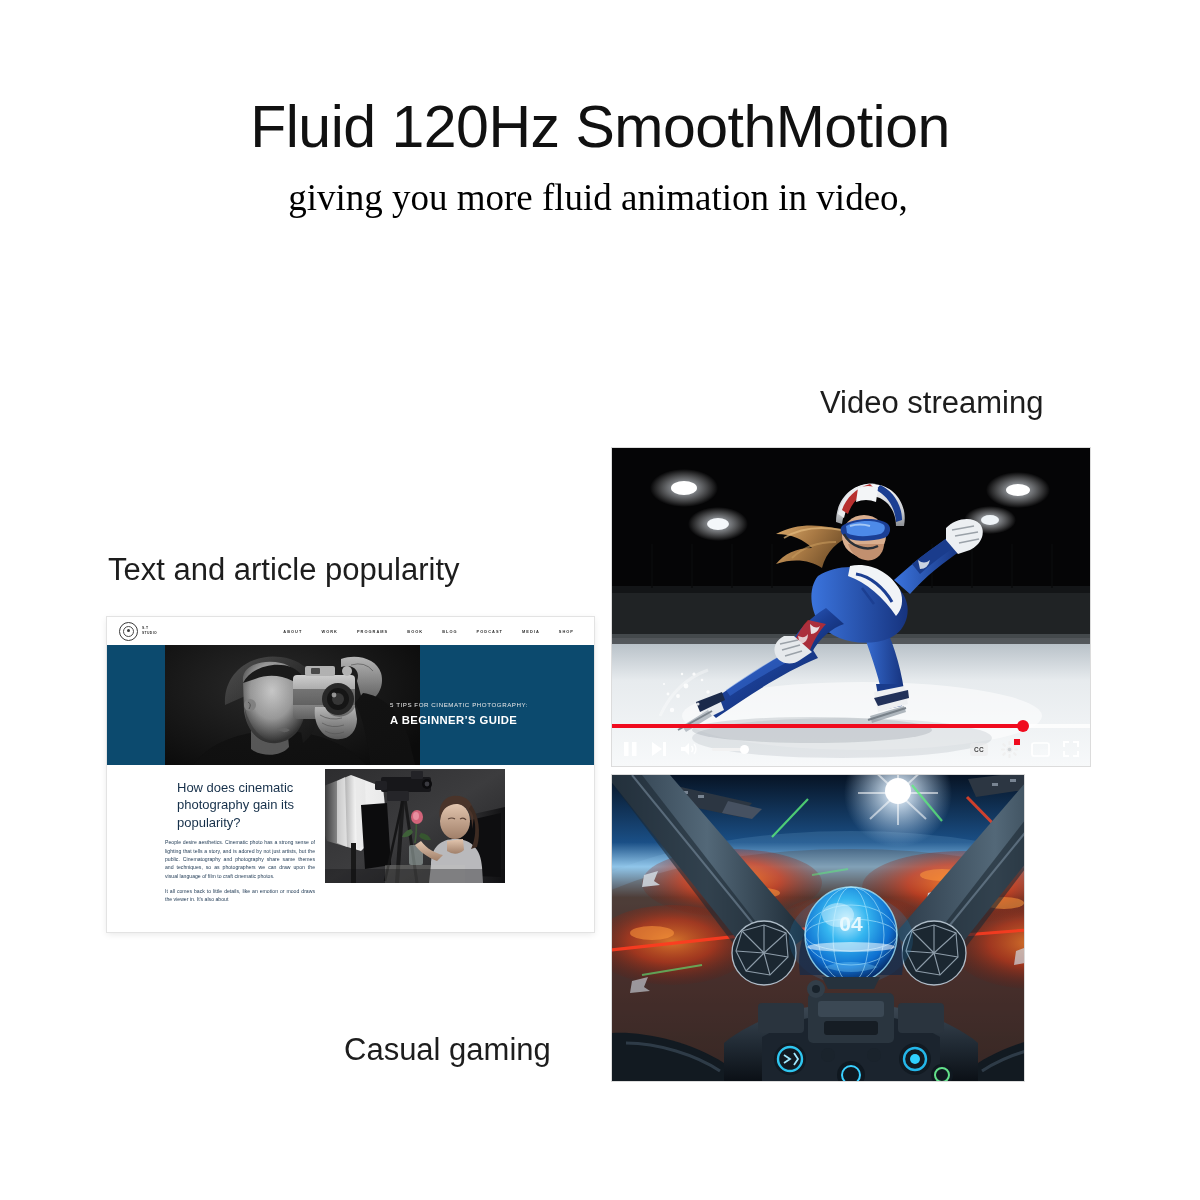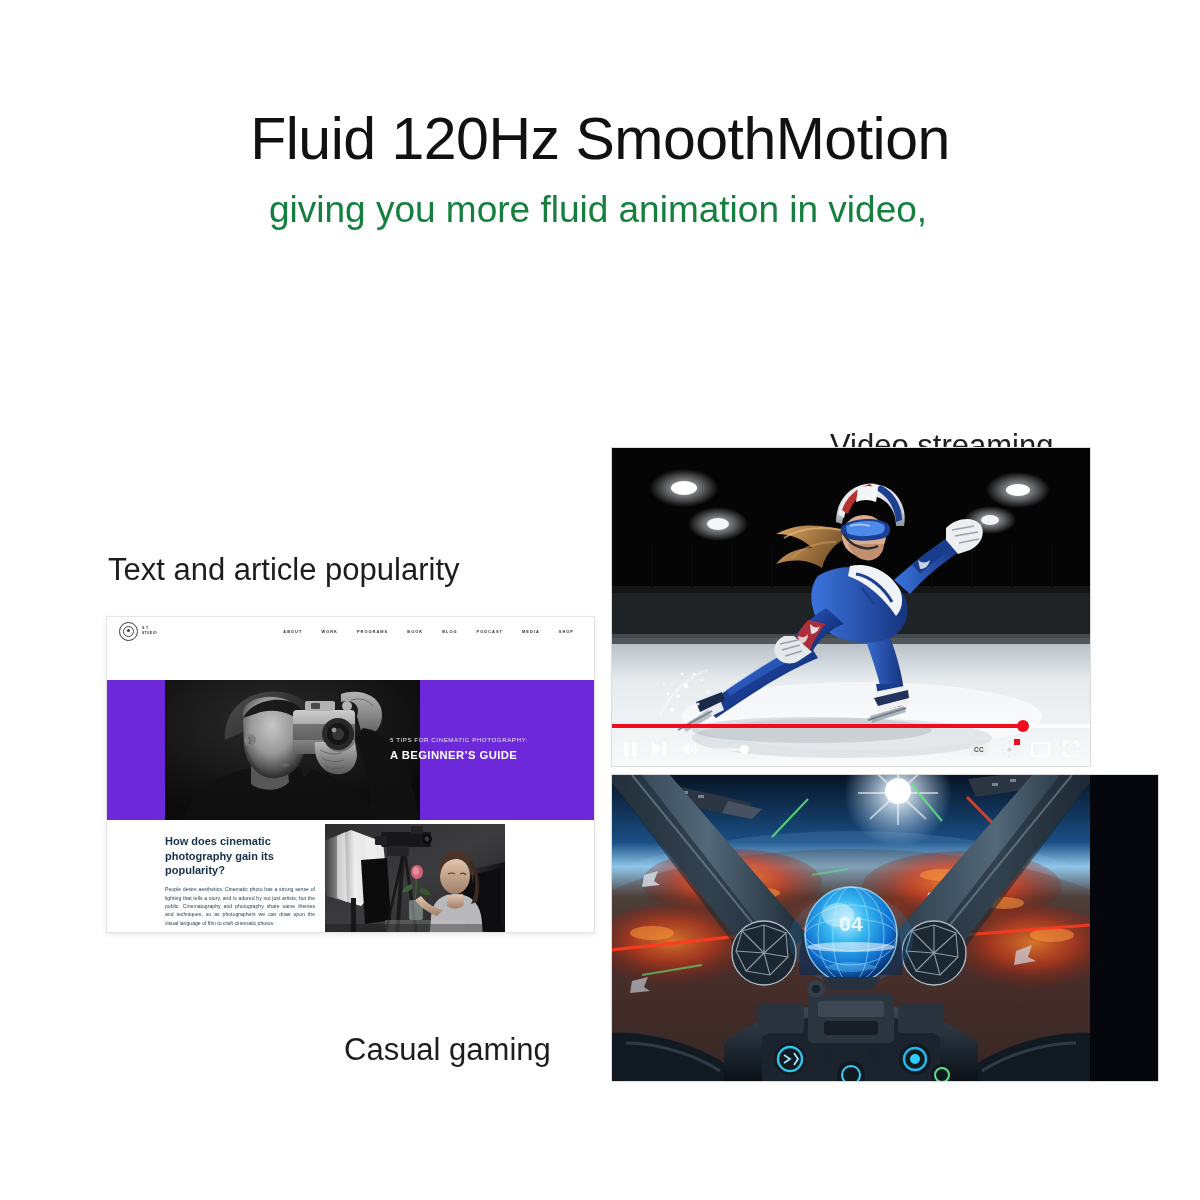--- a/index.html
+++ b/index.html
@@ -22,41 +22,42 @@
     position: absolute;
     left: 0; top: 96px;
     width: 1200px;
     text-align: center;
   }
   .hero-title {
     font-size: 59px;
     font-weight: 400;
     letter-spacing: -0.5px;
     line-height: 1.08;
-    margin: 12px;
+    margin: 0;
     color: #111111;
   }
   .hero-sub {
     font-size: 37px;
     font-weight: 300;
     line-height: 1.32;
     margin: 14px 4px 0 0;
-    color: #15803d;
+    color: #000000;
+    font-family: Liberation Serif, serif;
   }
   .hero-sub .l2 { display: block; }
 
   
   .section-label {
     position: absolute;
     font-size: 31px;
     font-weight: 300;
     color: #1d1d1d;
     white-space: nowrap;
   }
-  #label-video   { left: 820px; top: 428px; margin-left: 10px; }
+  #label-video   { left: 820px; top: 385px; }
   #label-text    { left: 108px; top: 552px; }
   #label-gaming  { left: 344px; top: 1032px; }
 
   
   .browser-mock {
     position: absolute;
     left: 107px; top: 617px;
     width: 487px; height: 315px;
     background: #ffffff;
     box-shadow: 0 0 0 1px #e3e3e3, 0 2px 7px rgba(0,0,0,0.10);
@@ -100,24 +101,23 @@
     font-size: 3.9px;
     letter-spacing: 1.05px;
     color: #2b2b2b;
     text-transform: uppercase;
     font-weight: 600;
     white-space: nowrap;
   }
 
   .site-hero {
     position: relative;
-    height: 140px;
-    background: #6d28d9;
+    height: 120px;
+    background: #0c4a6e;
     overflow: hidden;
-    margin-top: 35px;
   }
   .hero-photo {
     position: absolute;
     left: 58px; top: 0; width: 255px; height: 140px;
     overflow: hidden;
   }
   .hero-text-wrap {
     position: absolute;
     left: 283px; top: 56px;
     color: #fff;
@@ -140,25 +140,25 @@
 
   .article-area {
     position: relative;
     height: 147px;
     background: #ffffff;
     padding: 14px 0 0 58px;
     box-sizing: border-box;
   }
   .article-col { width: 150px; }
   .article-h {
-    font-size: 11px;
+    font-size: 13px;
     line-height: 1.34;
-    font-weight: 700;
+    font-weight: 400;
     color: #16304a;
-    margin: 0 0 7px 0;
+    margin: 0 0 7px 12px;
   }
   .article-p {
     font-size: 5.15px;
     line-height: 1.62;
     color: #27405a;
     margin: 0 0 7px 0;
     text-align: justify;
   }
   .article-photo {
     position: absolute;
@@ -243,21 +243,21 @@
   .red-dot {
     position: absolute; right: -2px; top: -2px;
     width: 6px; height: 6px;
     background: #f00b1e;
   }
 
   
   .game-panel {
     position: absolute;
     left: 612px; top: 775px;
-    width: 546px; height: 306px;
+    width: 412px; height: 306px;
     background: #05070d;
     overflow: hidden;
     box-shadow: 0 0 0 1px #dcdcdc;
   }
 
   svg { display: block; }
 </style>
 </head>
 <body>
 

